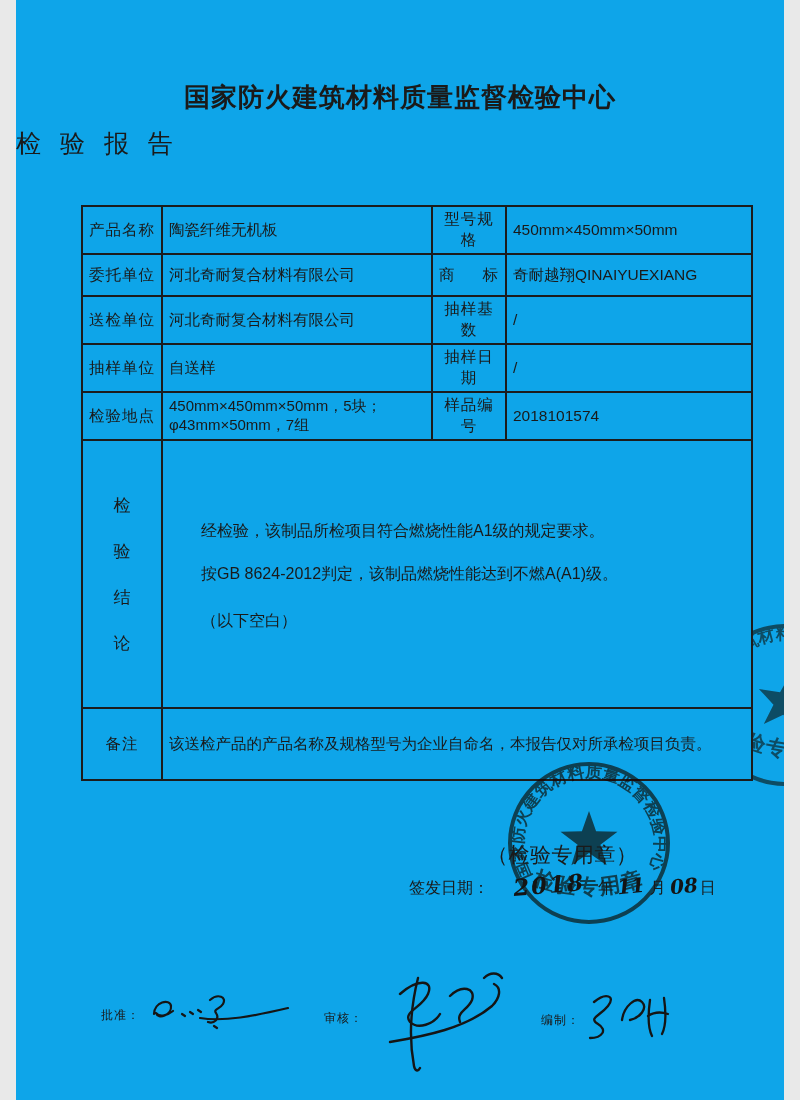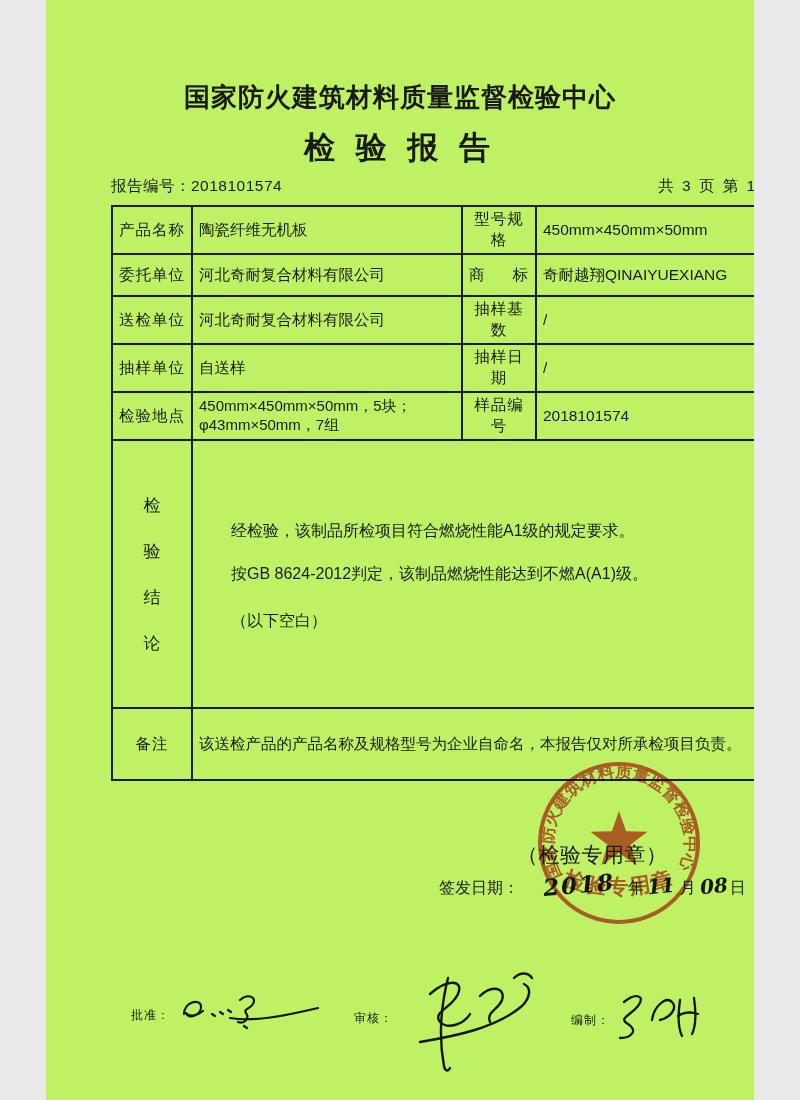--- a/index.html
+++ b/index.html
@@ -1,33 +1,33 @@
 <!DOCTYPE html>
 <html><head>
 <meta charset="utf-8">
 <style>
   * { box-sizing: border-box; margin: 0; padding: 0; }
   html,body { background:#e9e9e9; }
   body { font-family: "Liberation Sans", "DejaVu Sans", sans-serif; }
   .page {
     position: relative;
-    width: 708px; height: 1100px;
+    width: 768px; height: 1100px;
     margin: 0 auto;
-    background: #bef264;
+    background: #0ea5e9;
     color: #1a1a1a;
     overflow: hidden;
   }
   .org-title {
     position: absolute; top: 80px; left: 0; width: 100%;
     text-align: center; font-size: 26px; font-weight: bold;
     letter-spacing: 1px;
   }
   .report-title {
     position: absolute; top: 127px; left: 0; width: 100%;
-    text-align: center; font-size: 31px; font-weight: bold;
+    font-size: 25px; font-weight: normal;
     letter-spacing: 6px;
   }
   .report-meta {
     position: absolute; top: 176px; left: 65px; width: 670px;
     font-size: 15.5px; display: flex; justify-content: space-between;
   }
   .report-meta .left span { letter-spacing: .5px; }
   .pagination { letter-spacing: 2px; }
 
   table.report {
@@ -98,26 +98,20 @@
   .sig path { stroke: #151515; fill: none; stroke-linecap: round; stroke-linejoin: round; }
 </style>
 </head>
 <body>
 
 <div class="page">
 
   <div class="org-title">国家防火建筑材料质量监督检验中心</div>
   <div class="report-title">检 验 报 告</div>
 
-  <div class="report-meta">
-    <div class="left">
-      <span>报告编号：</span><span>2018101574</span>
-    </div>
-    <div class="pagination">共 3 页 第 1 页</div>
-  </div>
 
   <table class="report">
     <colgroup>
         <col style="width:80px">
         <col style="width:270px">
         <col style="width:74px">
         <col style="width:246px">
       </colgroup>
     <tbody>
         <tr style="height:43px">

